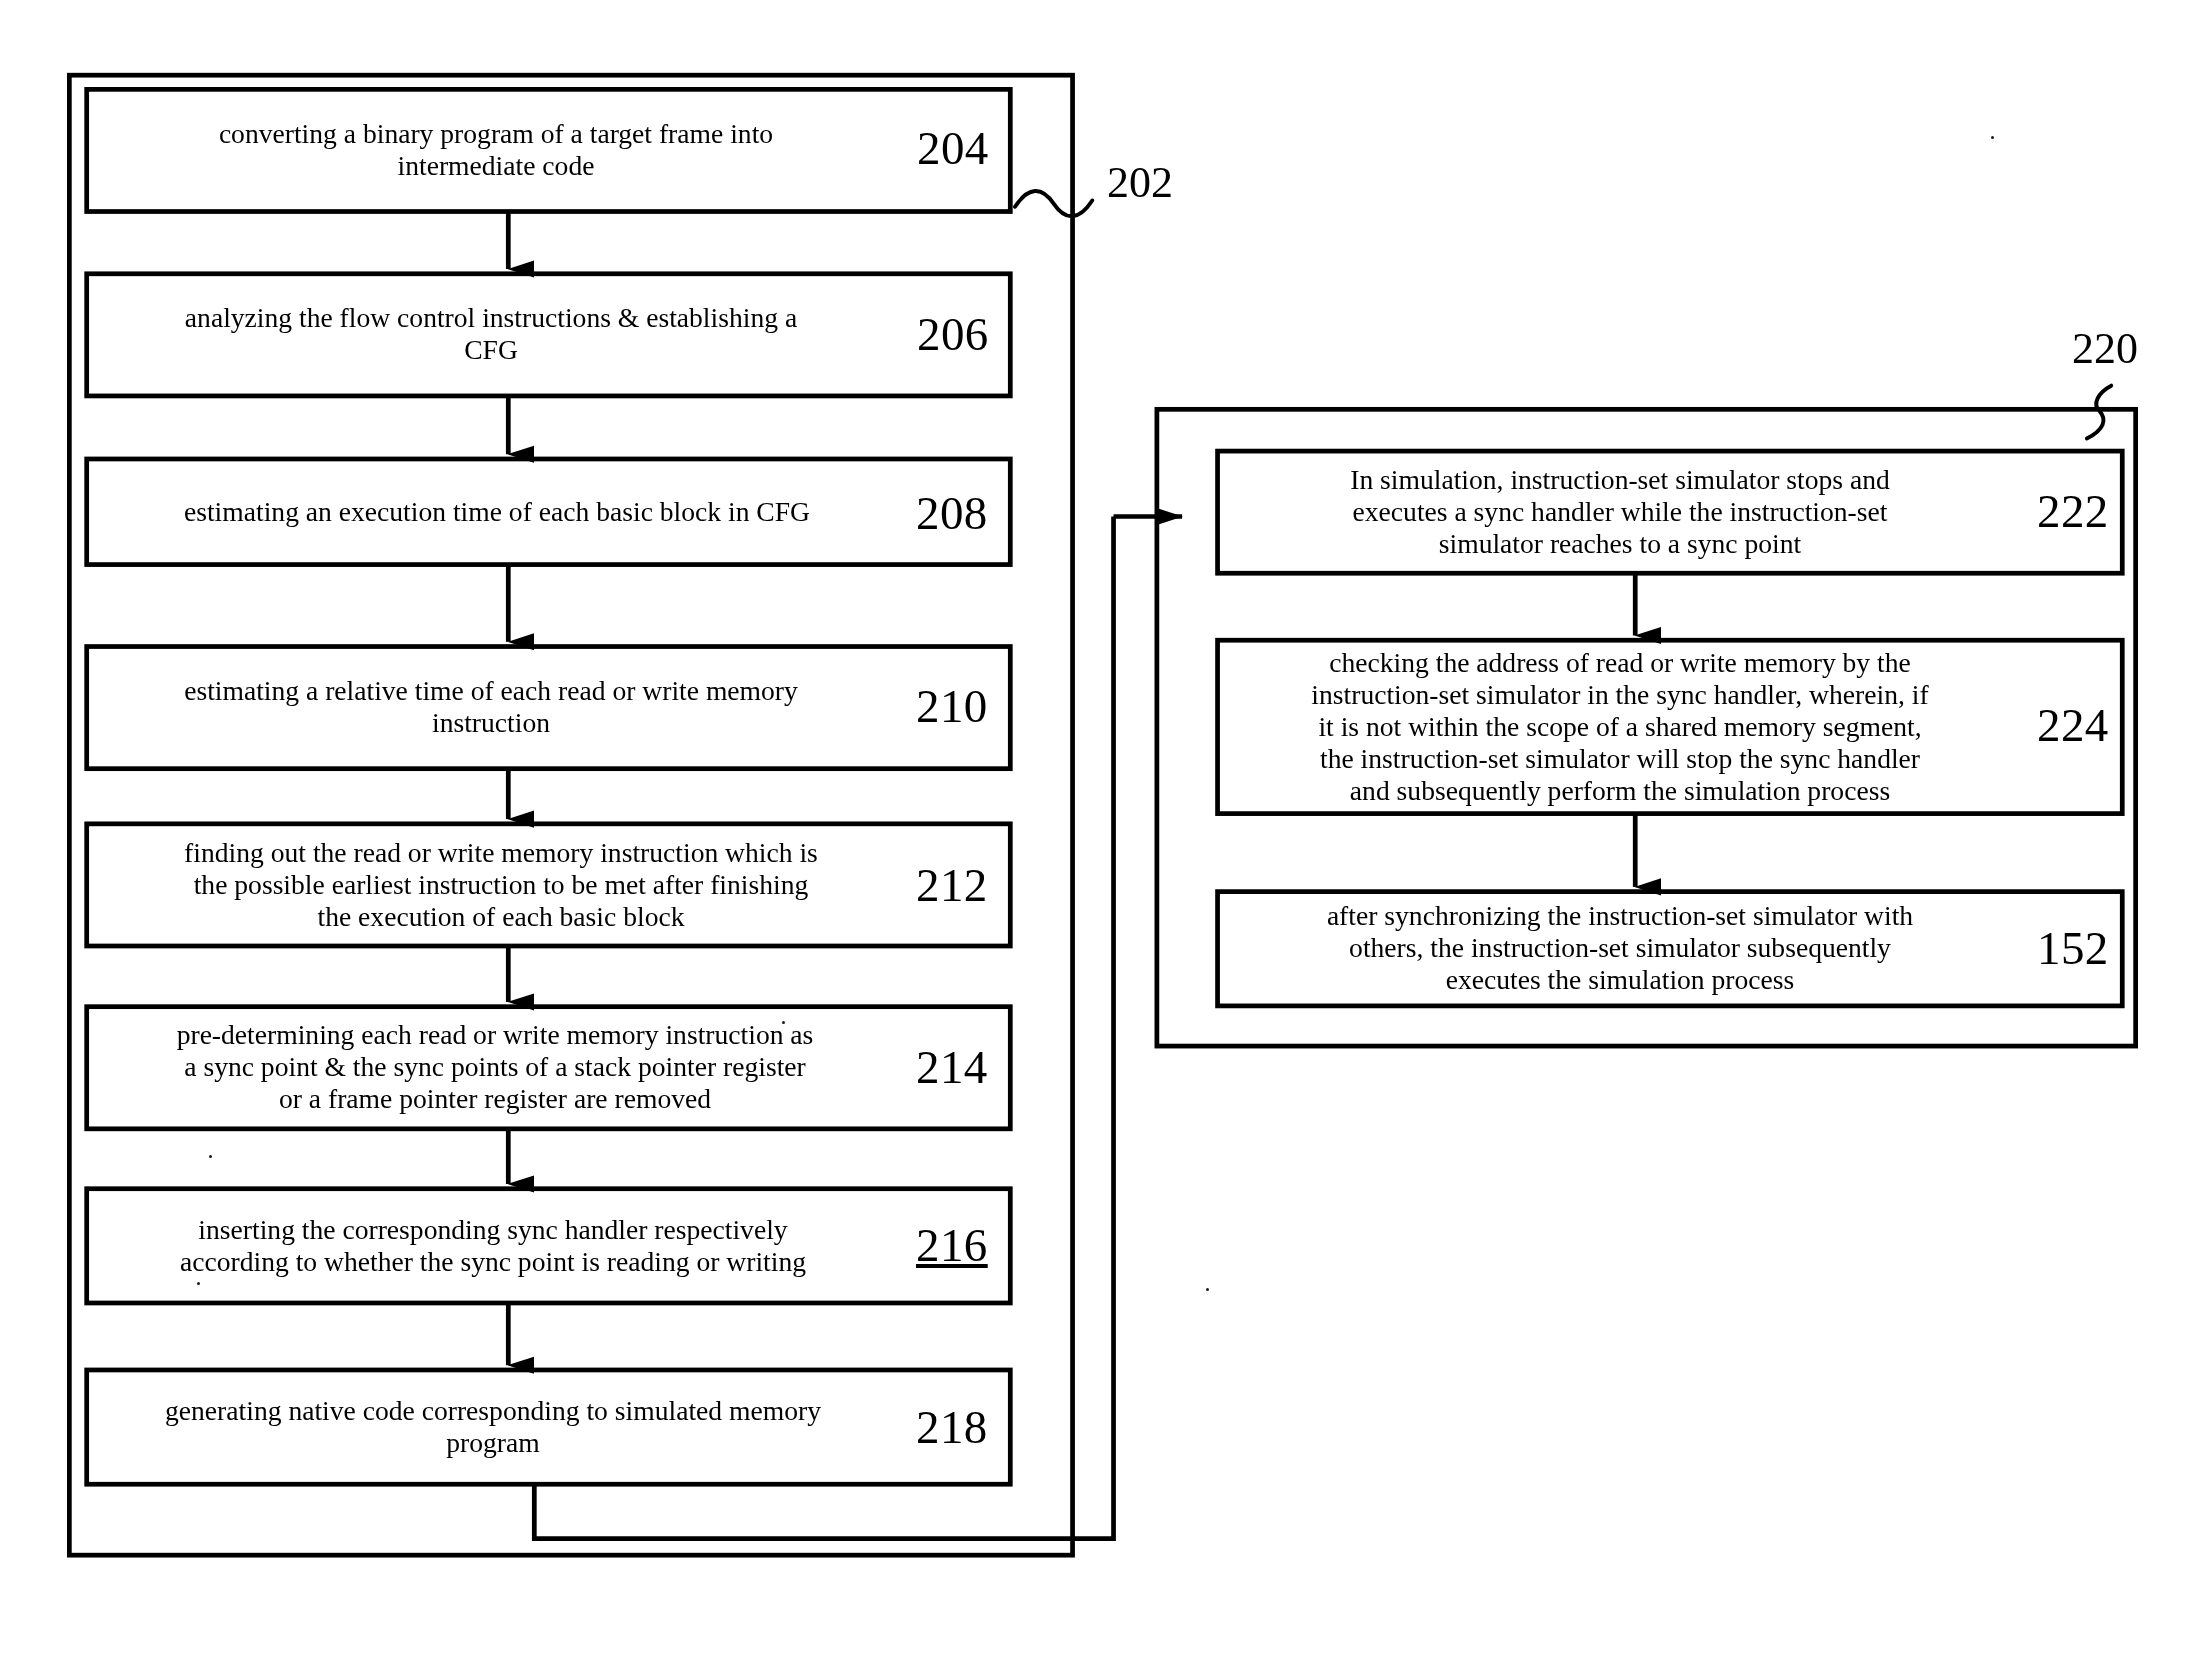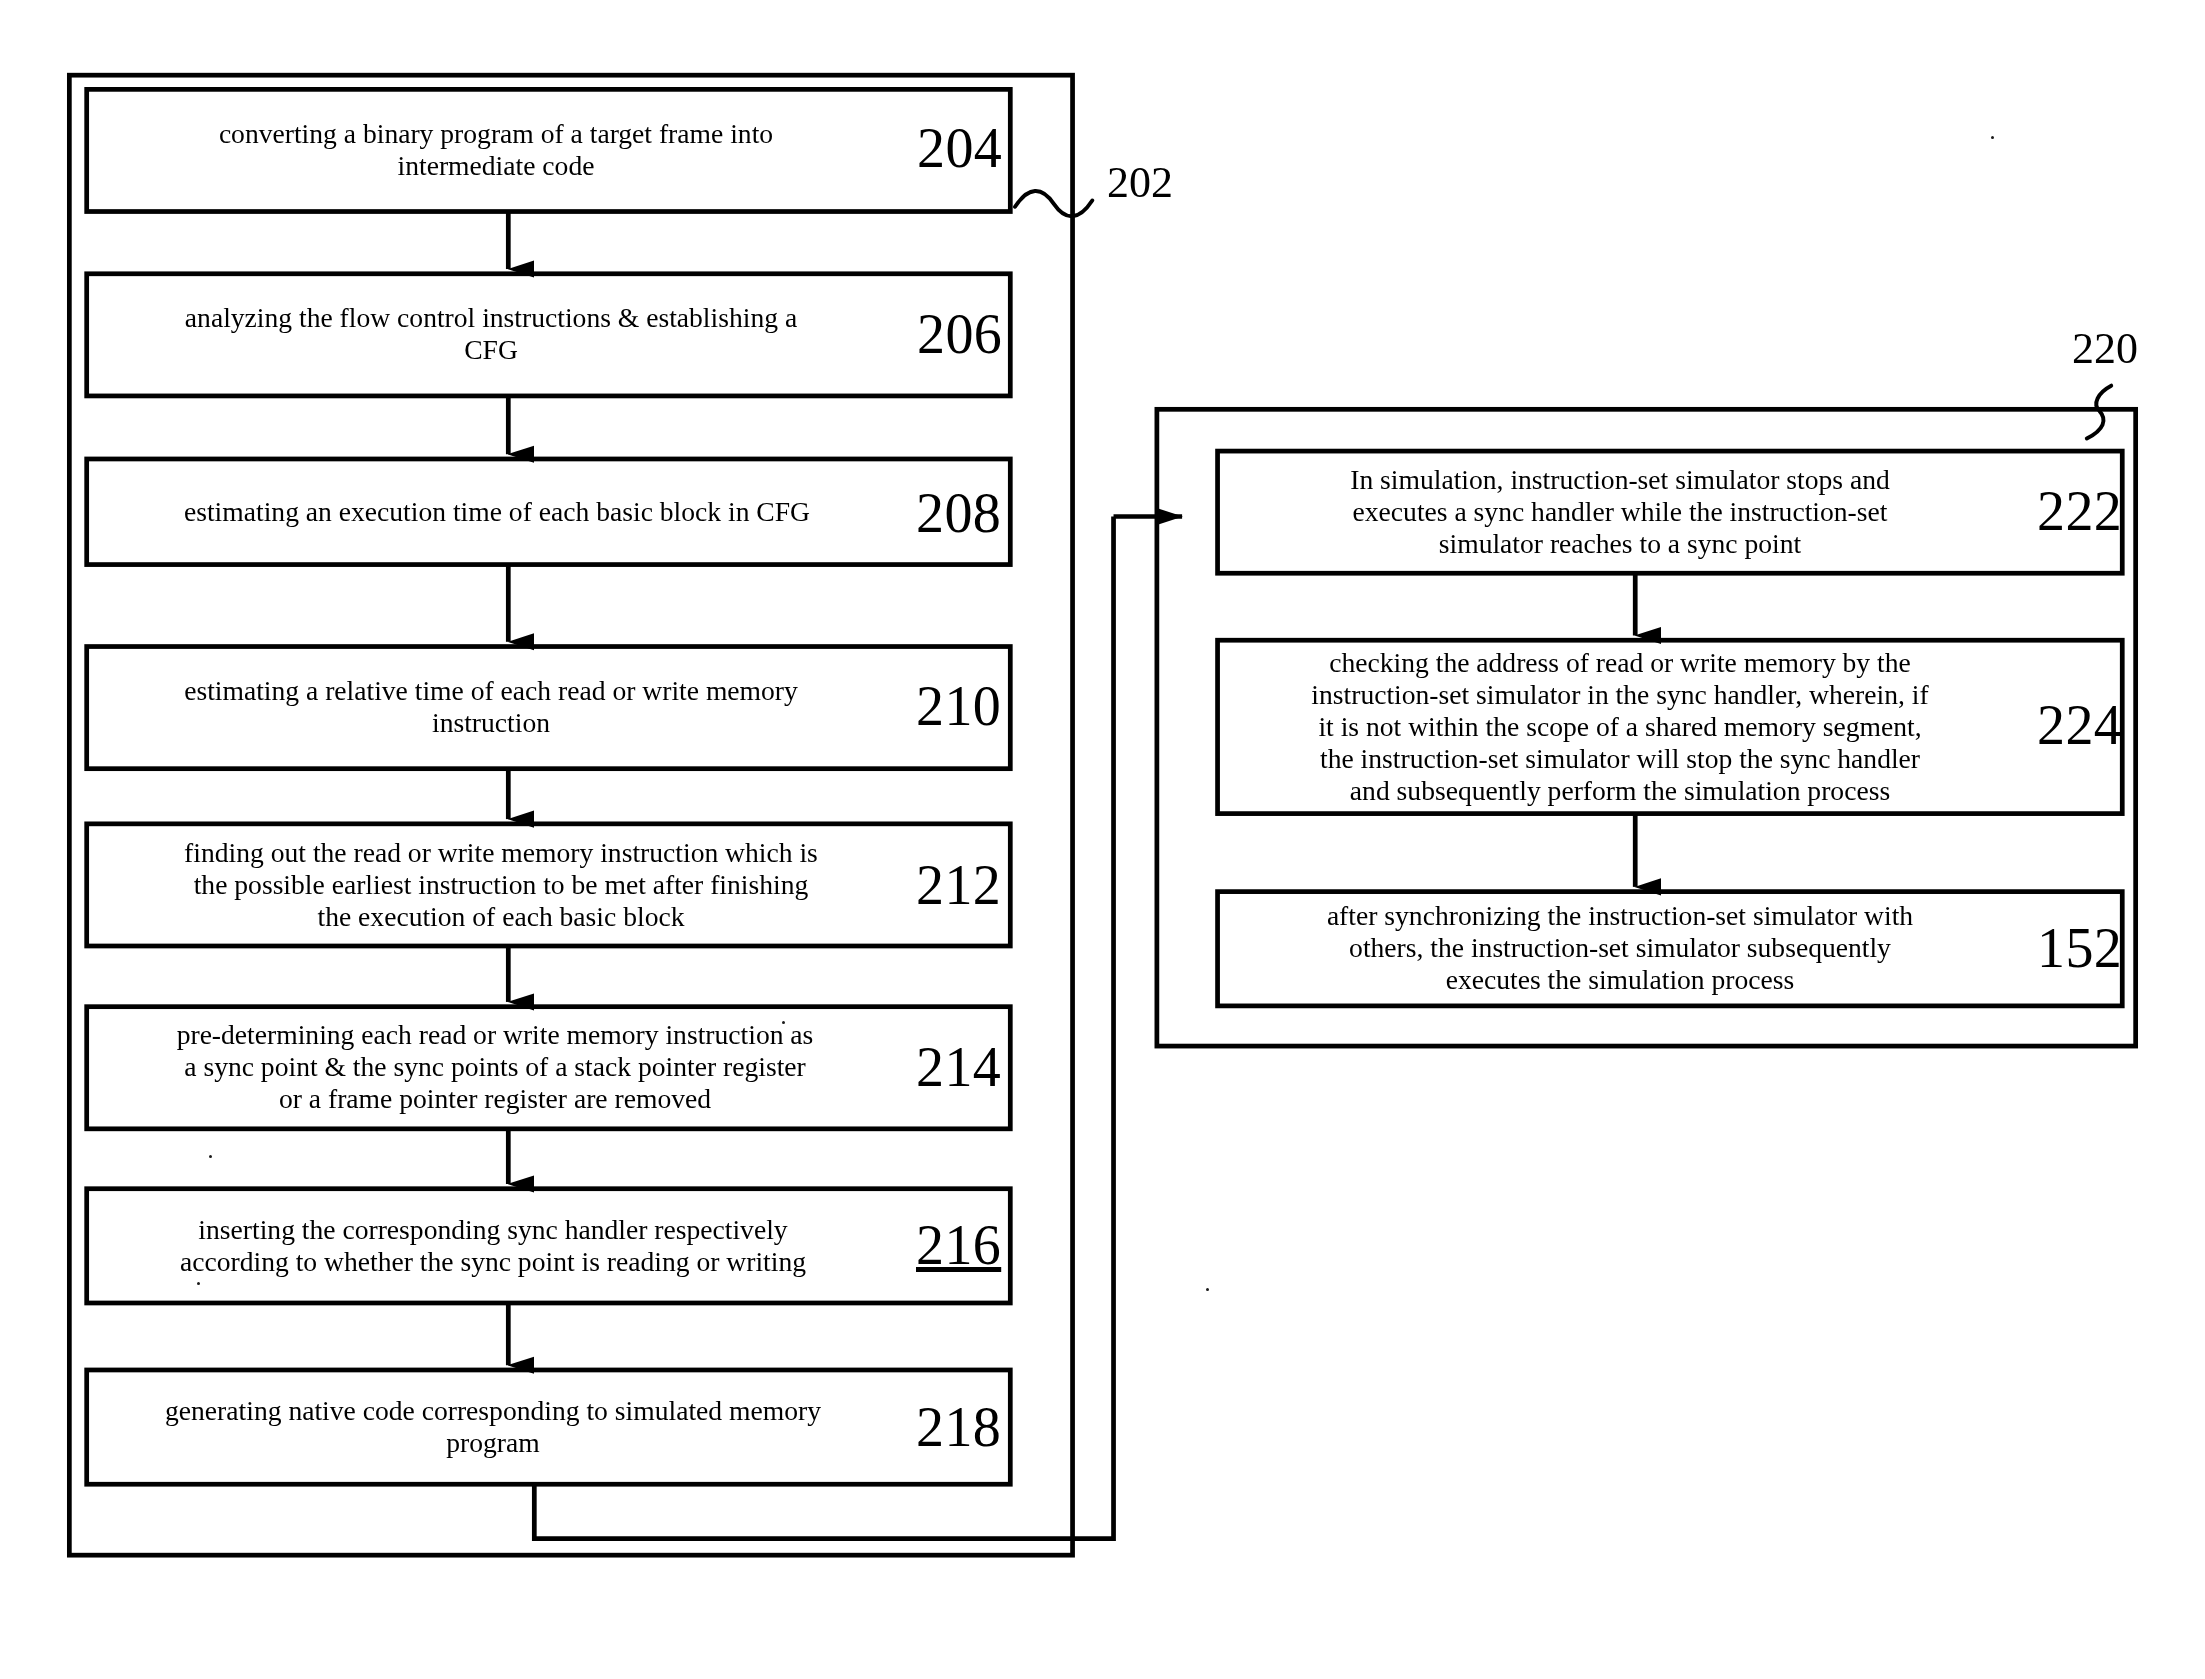--- a/index.html
+++ b/index.html
@@ -36,21 +36,21 @@
   .box-text-wrap {
     position: absolute;
     display: flex;
     align-items: center;
     justify-content: center;
     pointer-events: none;
   }
   .ref-num {
     position: absolute;
     font-family: "Liberation Serif", "DejaVu Serif", serif;
-    font-size: 56px;
+    font-size: 47px;
     line-height: 41px;
     letter-spacing: 0.4px;
   }
   .lead-num {
     position: absolute;
     font-family: "Liberation Serif", "DejaVu Serif", serif;
     font-size: 44px;
     line-height: 44px;
   }
   .speck {

